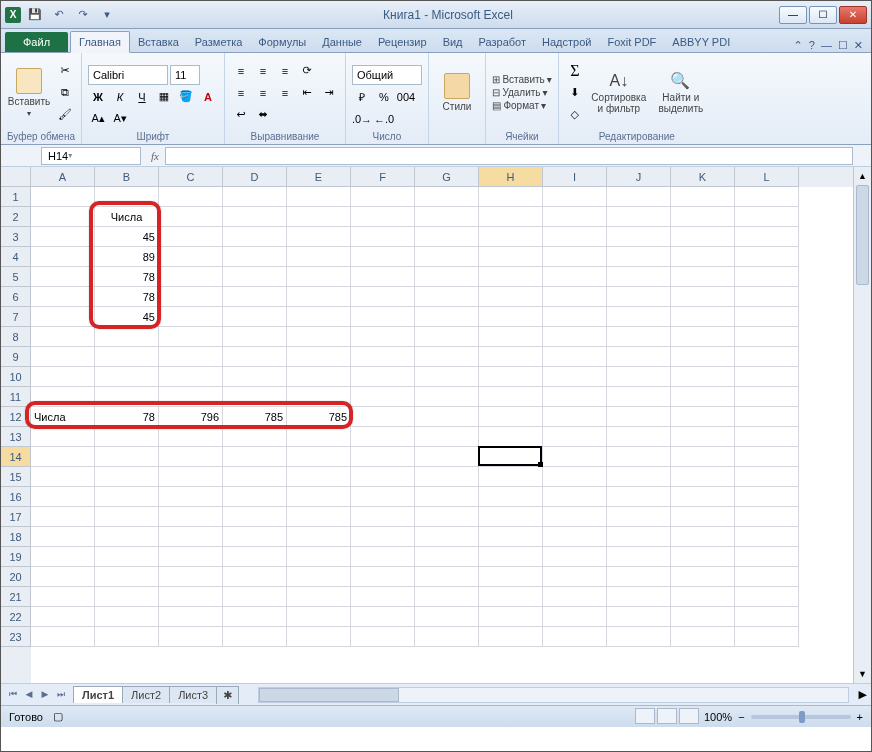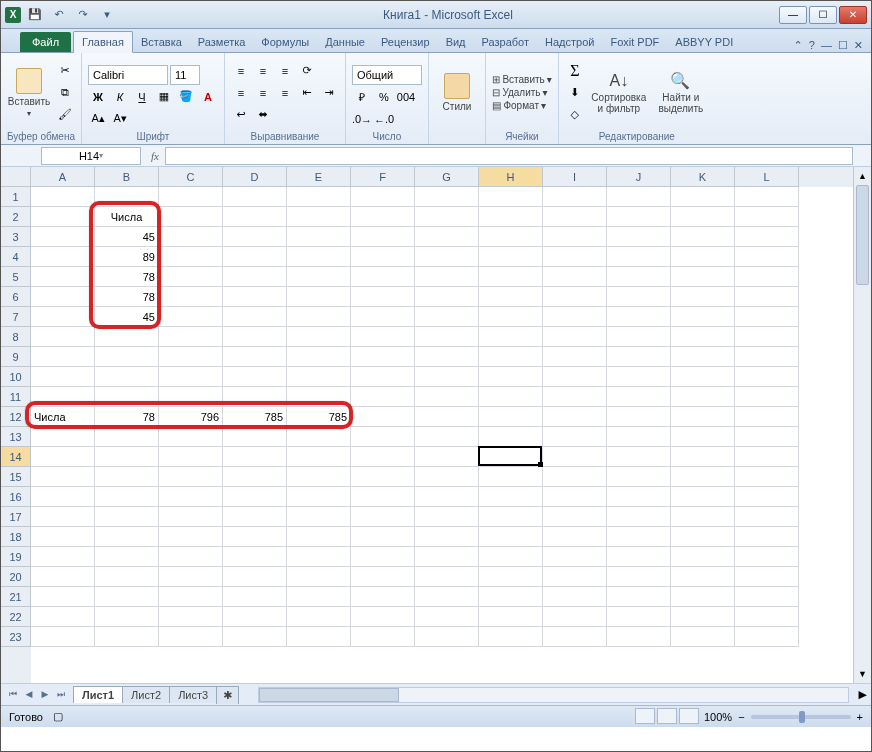--- a/index.html
+++ b/index.html
@@ -10,21 +10,21 @@
 .titlebar .qat { display: flex; align-items: center; gap: 4px; }
 .titlebar .qat .xl-icon { width: 16px; height: 16px; background: #217346; border-radius: 2px; display: flex; align-items: center; justify-content: center; color: #fff; font-size: 10px; font-weight: bold; }
 .titlebar .qat button { width: 20px; height: 20px; background: transparent; border: none; font-size: 11px; color: #3b5a82; cursor: pointer; }
 .titlebar .title { flex: 1; text-align: center; font-size: 12px; color: #3b5a82; }
 .titlebar .winctrl { display: flex; gap: 2px; }
 .titlebar .winctrl button { width: 28px; height: 18px; border: 1px solid #7a94b8; background: linear-gradient(#f7fbff,#dce8f6); font-size: 10px; cursor: pointer; border-radius: 2px; }
 .titlebar .winctrl .close { background: linear-gradient(#e67a6f,#c9402e); color: #fff; border-color: #a13424; }
 
 
 .ribbon-tabs { height: 24px; background: linear-gradient(#dbe7f4,#cddced); display: flex; align-items: end; padding-left: 4px; border-bottom: 1px solid #8ba0bc; font-size: 11px; }
-.ribbon-tabs .file { background: #1e7145; color: #fff; padding: 4px 12px; border-radius: 2px 2px 0 0; margin-right: 2px; cursor: pointer; margin-left: 15px; }
+.ribbon-tabs .file { background: #1e7145; color: #fff; padding: 4px 18px; border-radius: 2px 2px 0 0; margin-right: 2px; cursor: pointer; }
 .ribbon-tabs .tab { padding: 4px 8px; color: #3b5a82; cursor: pointer; }
 .ribbon-tabs .tab.active { background: #f1f5fb; border: 1px solid #8ba0bc; border-bottom: 1px solid #f1f5fb; border-radius: 2px 2px 0 0; margin-bottom: -1px; }
 .ribbon-tabs .spacer { flex: 1; }
 .ribbon-tabs .helpbtns { display: flex; gap: 6px; padding-right: 8px; color: #3b5a82; }
 .ribbon-tabs .helpbtns span { cursor: pointer; font-size: 11px; }
 
 
 .ribbon { height: 92px; background: linear-gradient(#f5f9fd,#e4ecf7); border-bottom: 1px solid #8ba0bc; display: flex; font-size: 11px; color: #444; }
 .group { border-right: 1px solid #c5d4e6; padding: 2px 6px 0; display: flex; flex-direction: column; }
 .group .body { flex: 1; display: flex; align-items: center; gap: 4px; }
@@ -32,21 +32,21 @@
 .bigbtn { display: flex; flex-direction: column; align-items: center; justify-content: center; width: 44px; height: 66px; cursor: pointer; font-size: 10px; gap: 2px; }
 .bigbtn .ico { width: 26px; height: 26px; background: #f7e6bf; border: 1px solid #c7a85e; border-radius: 2px; }
 .smbtn { width: 20px; height: 20px; border: 1px solid transparent; background: transparent; cursor: pointer; font-size: 11px; display: inline-flex; align-items: center; justify-content: center; }
 .col { display: flex; flex-direction: column; gap: 2px; }
 .row { display: flex; gap: 2px; align-items: center; }
 select.fake, input.fake { height: 20px; border: 1px solid #abc; font-size: 11px; padding: 0 4px; background: #fff; margin-top: 8px; }
 .sigma { font-family: 'Times New Roman', serif; font-size: 16px; }
 
 
 .fbar { height: 22px; border-bottom: 1px solid #bfcde0; display: flex; align-items: center; background: #eef3fa; font-size: 11px; }
-.fbar .namebox { width: 100px; height: 18px; border: 1px solid #abc; background: #fff; margin: 0 4px 0 40px; padding: 4px 6px; display: flex; align-items: center; justify-content: center; }
+.fbar .namebox { width: 100px; height: 18px; border: 1px solid #abc; background: #fff; margin: 0 4px 0 40px; padding: 4px 6px; display: flex; align-items: center; justify-content: flex-start; }
 .fbar .fx { font-style: italic; font-family: 'Times New Roman'; color: #666; margin: 0 6px; }
 .fbar .formula { flex: 1; height: 18px; border: 1px solid #abc; background: #fff; margin-right: 18px; }
 
 
 .sheet-wrap { position: relative; height: 516px; overflow: hidden; background: #fff; }
 .corner { position: absolute; top: 0; left: 0; width: 30px; height: 20px; background: #e9edf4; border-right: 1px solid #c0c7d0; border-bottom: 1px solid #c0c7d0; }
 .colheads { position: absolute; top: 0; left: 30px; right: 18px; height: 20px; display: flex; background: #e9edf4; }
 .colheads div { width: 64px; border-right: 1px solid #c0c7d0; border-bottom: 1px solid #c0c7d0; text-align: center; font-size: 11px; line-height: 20px; color: #3d5a80; }
 .colheads div.sel { background: #f7dca2; }
 .rowheads { position: absolute; top: 20px; left: 0; width: 30px; bottom: 0; background: #e9edf4; }

